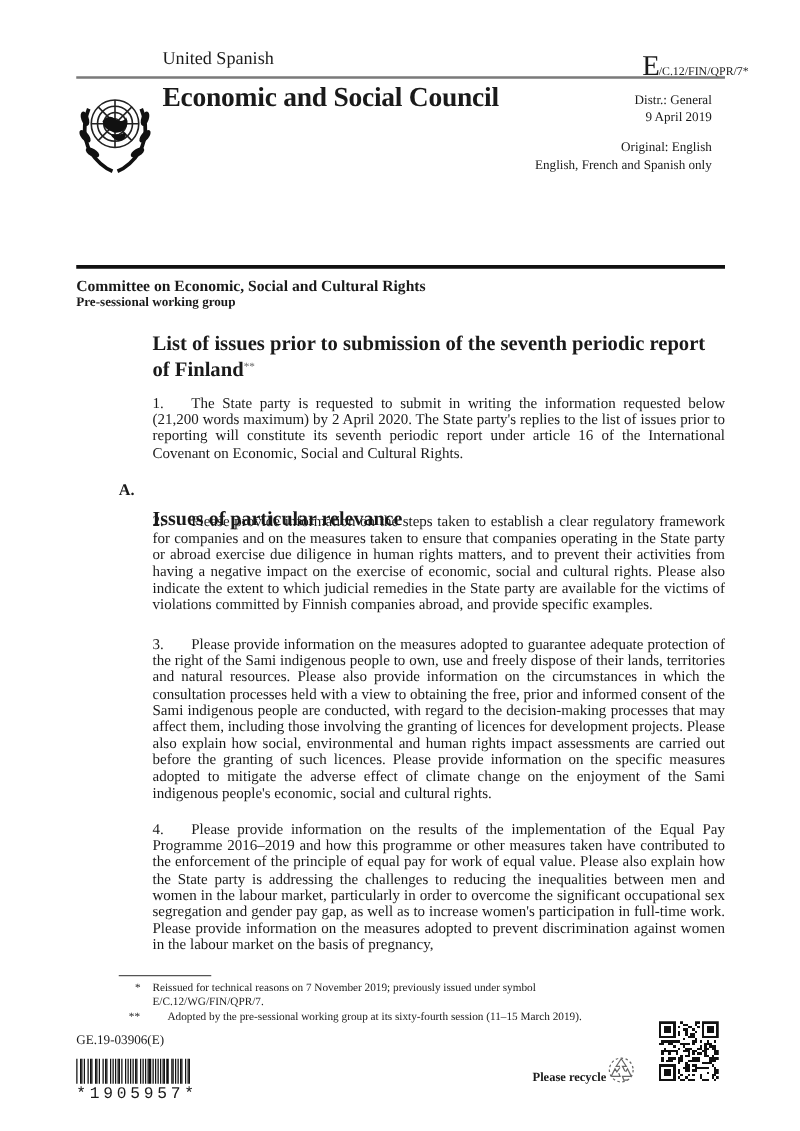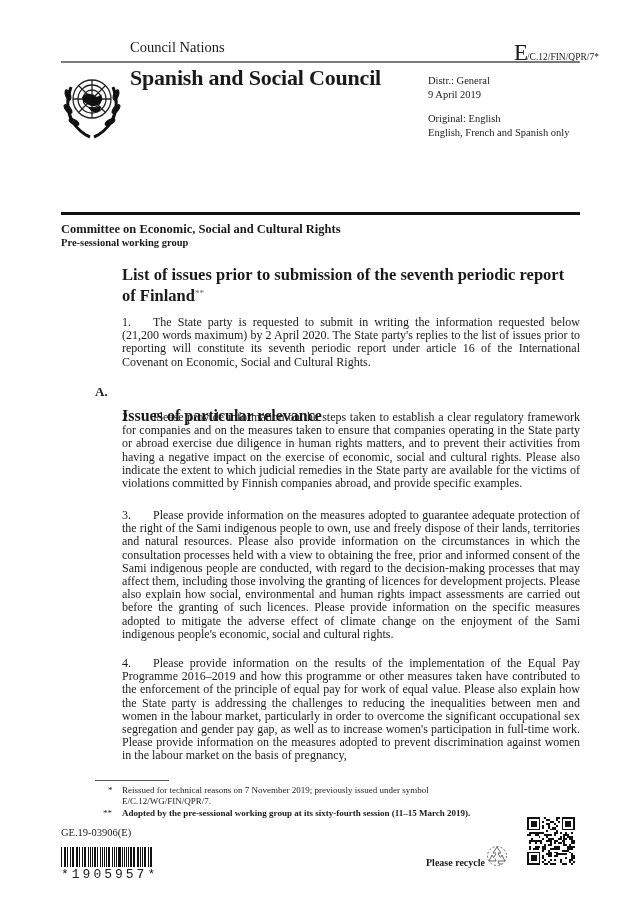--- a/index.html
+++ b/index.html
@@ -8,21 +8,21 @@
   .abs { position: absolute; }
 
   
   .un-label { left: 130px; top: 39px; font-size: 14.5px; }
   .symbol { right: 41px; top: 40px; white-space: nowrap; }
   .symbol .big { font-size: 23px; letter-spacing: -1px; }
   .symbol .small { font-size: 9.5px; }
   .rule-top { left: 61px; top: 61px; width: 519px; height: 2px; background: #7a7a7a; }
   .logo { left: 62px; top: 67px; width: 60px; height: 78px; }
   .council { left: 130px; top: 65px; font-size: 22px; font-weight: bold; letter-spacing: -0.2px; }
-  .meta { left: 428px; top: 74px; font-size: 10.5px; line-height: 13.5px; }
+  .meta { left: 428px; top: 74px; font-size: 10.5px; line-height: 13.5px; text-align: right; }
   .meta .gap { height: 11px; }
 
   .rule-thick { left: 61px; top: 212px; width: 519px; height: 3px; background: #111; }
   .committee { left: 61px; top: 222px; font-size: 12.5px; font-weight: bold; }
   .presess { left: 61px; top: 237px; font-size: 10.5px; font-weight: bold; }
 
   .title { left: 122px; top: 265px; width: 460px; font-size: 16.5px; font-weight: bold; line-height: 19px; }
   .title sup { font-size: 9px; font-weight: normal; color: #666; vertical-align: 5px; }
 
   .para { left: 122px; width: 458px; font-size: 12px; line-height: 13.2px; text-align: justify; }
@@ -33,35 +33,35 @@
   .p4 { top: 657px; }
 
   .sec-letter { left: 95px; top: 384px; font-size: 13px; font-weight: bold; }
   .sec-title { left: 122px; top: 384px; font-size: 16px; font-weight: bold; margin-top: 23px; }
 
   .fn-rule { left: 95px; top: 780px; width: 74px; height: 1px; background: #555; }
   .fn { font-size: 9px; line-height: 11px; }
   .fn1-mark { left: 108px; top: 785px; }
   .fn1 { left: 122px; top: 785px; width: 360px; }
   .fn2-mark { left: 103px; top: 808px; }
-  .fn2 { left: 122px; top: 808px; width: 420px; font-weight: bold; }
+  .fn2 { left: 134px; top: 808px; width: 420px; }
 
   .gecode { left: 61px; top: 827px; font-size: 10.5px; }
   .barcode { left: 61px; top: 847px; width: 93px; height: 20px; display: flex; }
   .barcode span { display: block; height: 100%; background: #111; }
   .barnum { left: 61px; top: 867px; width: 93px; font-family: "Liberation Mono", "DejaVu Sans Mono", monospace; font-size: 13px; letter-spacing: 3px; }
 
   .recycle-text { left: 426px; top: 857px; font-size: 10px; font-weight: bold; }
   .recycle-icon { left: 486px; top: 845px; width: 22px; height: 22px; }
   .qr { left: 527px; top: 817px; width: 48px; height: 48px; }
 </style>
 </head>
 <body>
 
-<div class="abs un-label">Council Nations</div>
+<div class="abs un-label">United Spanish</div>
 <div class="abs symbol"><span class="big">E</span><span class="small">/C.12/FIN/QPR/7*</span></div>
 <div class="abs rule-top"></div>
 
 <svg class="abs logo" viewBox="0 0 60 78">
   <g fill="none" stroke="#222" stroke-width="1.3">
     <circle cx="30" cy="32" r="19"></circle>
     <circle cx="30" cy="32" r="14"></circle>
     <circle cx="30" cy="32" r="9"></circle>
     <circle cx="30" cy="32" r="4"></circle>
     <line x1="30" y1="13" x2="30" y2="51"></line>
@@ -78,21 +78,21 @@
   <g fill="#111">
     <ellipse cx="6" cy="28" rx="3" ry="6" transform="rotate(-20 6 28)"></ellipse>
     <ellipse cx="6" cy="42" rx="3" ry="6" transform="rotate(-40 6 42)"></ellipse>
     <ellipse cx="12" cy="55" rx="3" ry="6" transform="rotate(-60 12 55)"></ellipse>
     <ellipse cx="54" cy="28" rx="3" ry="6" transform="rotate(20 54 28)"></ellipse>
     <ellipse cx="54" cy="42" rx="3" ry="6" transform="rotate(40 54 42)"></ellipse>
     <ellipse cx="48" cy="55" rx="3" ry="6" transform="rotate(60 48 55)"></ellipse>
   </g>
 </svg>
 
-<div class="abs council">Spanish and Social Council</div>
+<div class="abs council">Economic and Social Council</div>
 <div class="abs meta">
   <div>Distr.: General</div>
   <div>9 April 2019</div>
   <div class="gap"></div>
   <div>Original: English</div>
   <div>English, French and Spanish only</div>
 </div>
 
 <div class="abs rule-thick"></div>
 <div class="abs committee">Committee on Economic, Social and Cultural Rights</div>

